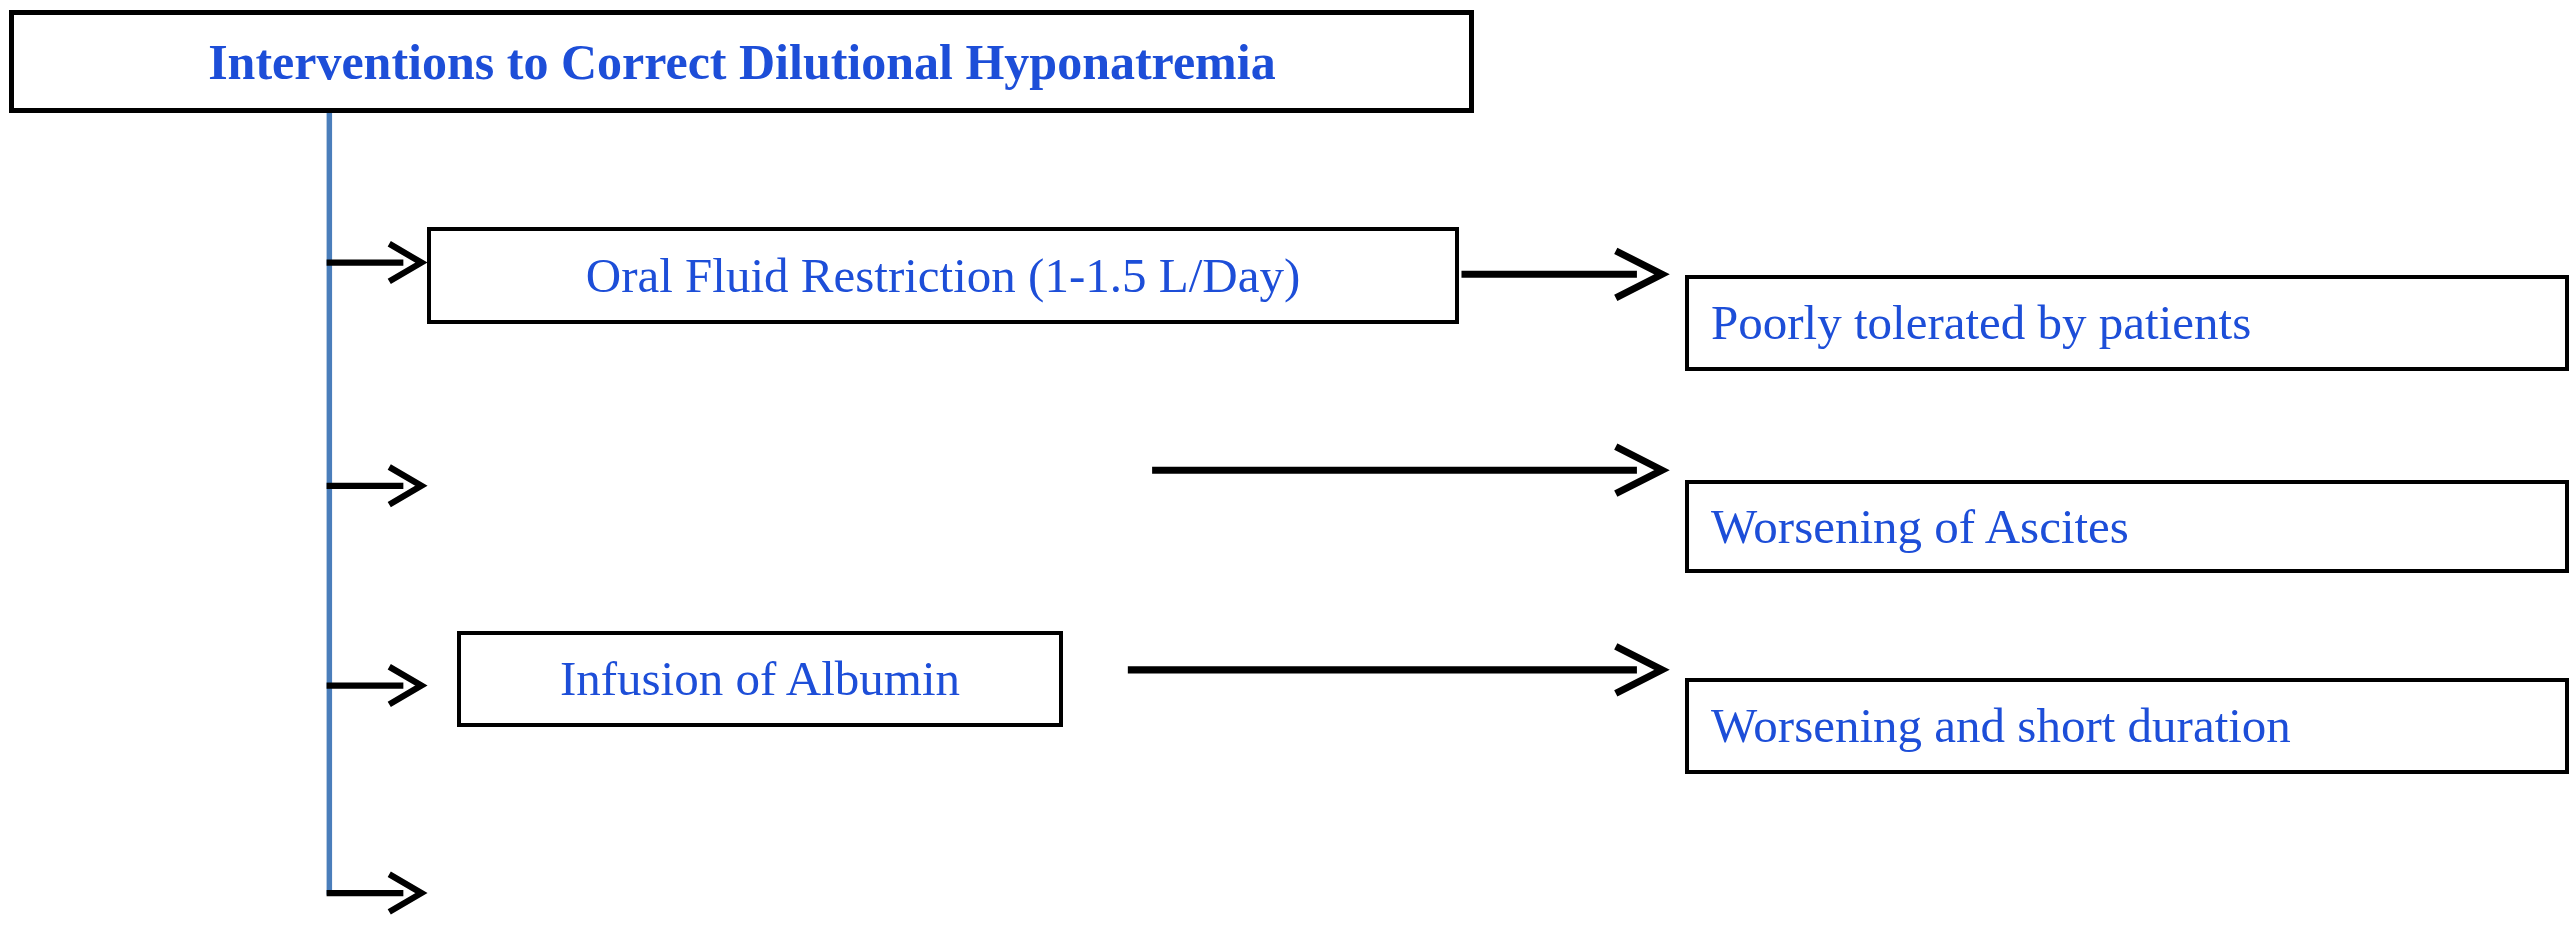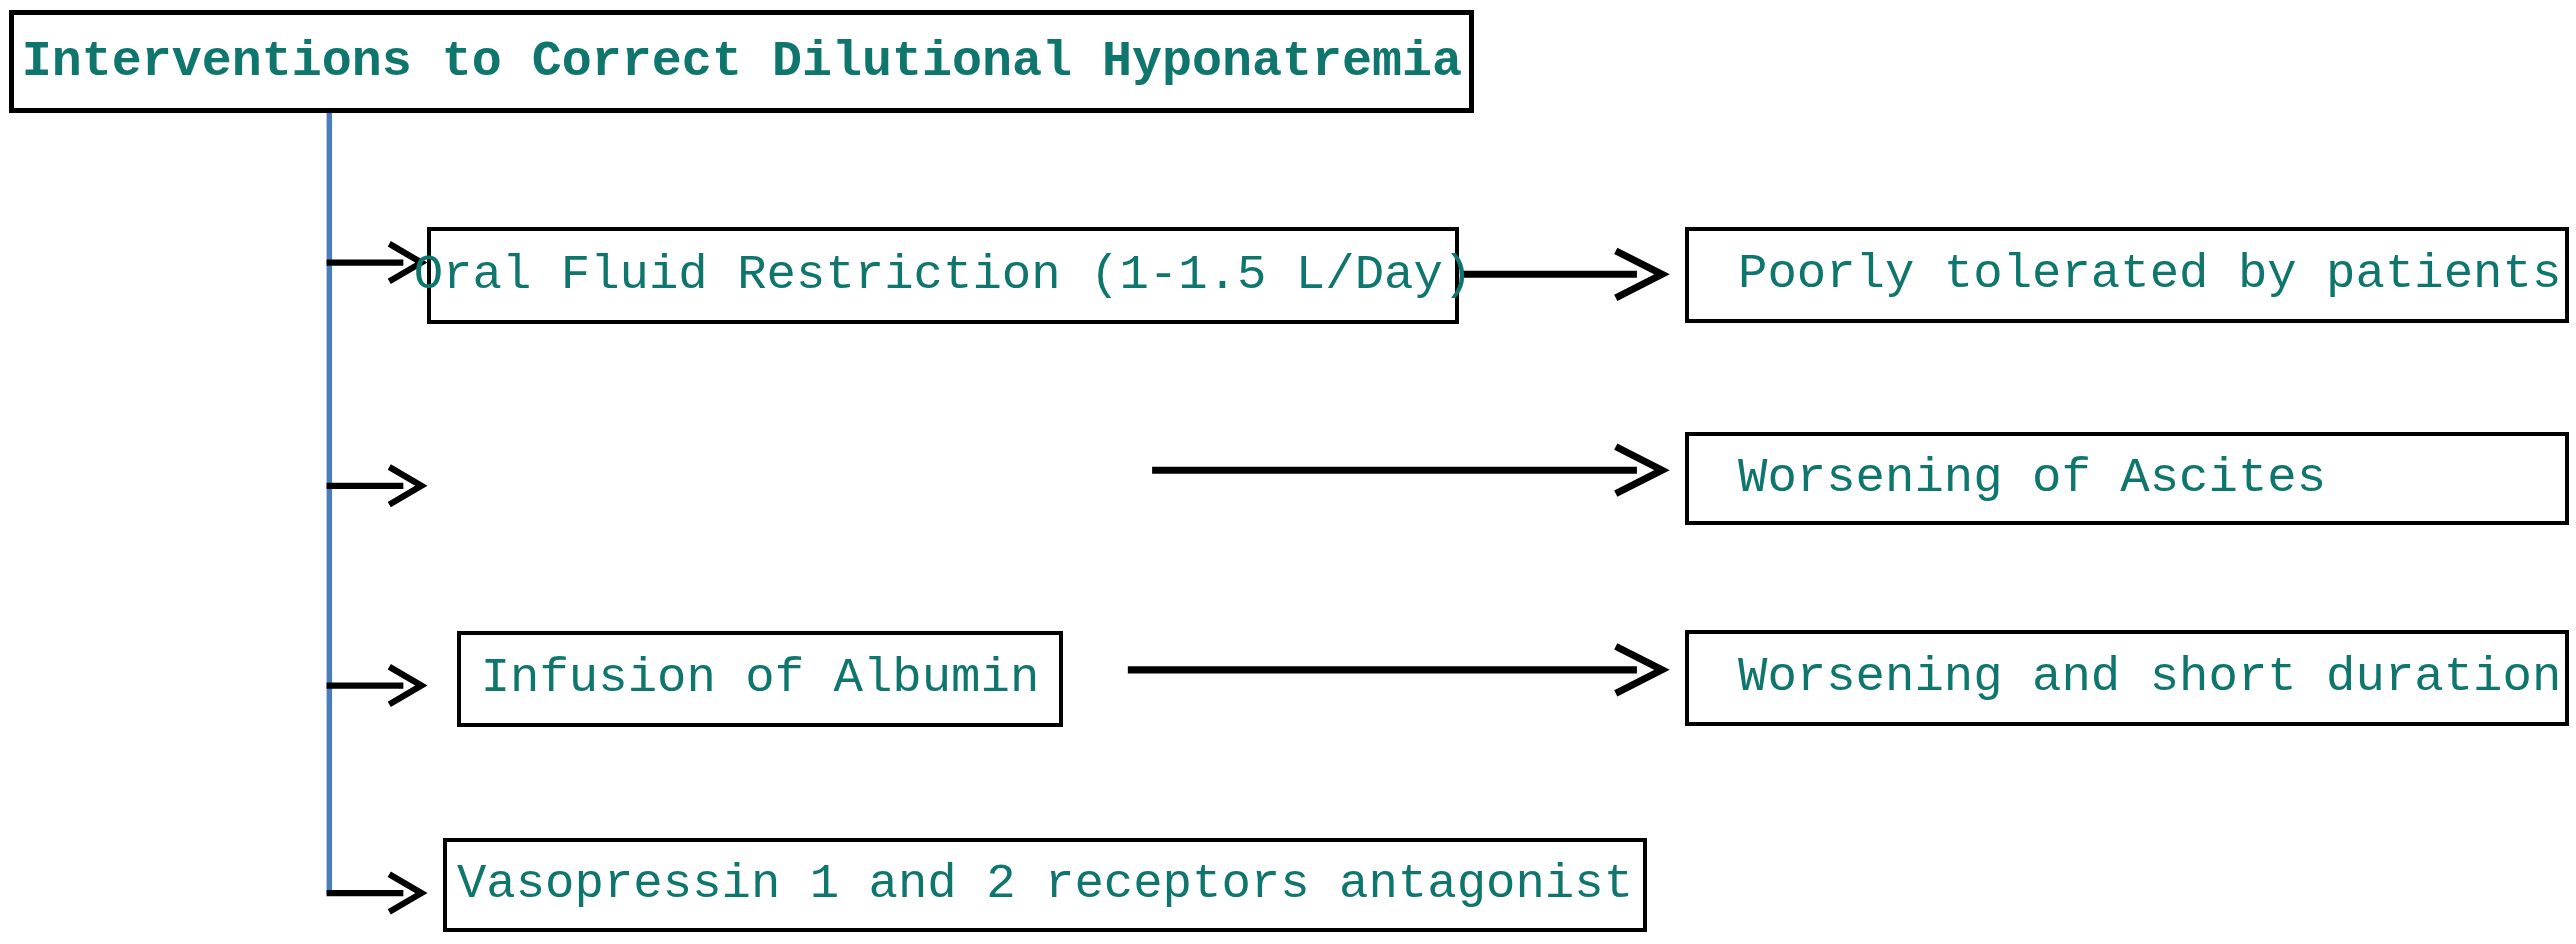--- a/index.html
+++ b/index.html
@@ -1,42 +1,42 @@
 <!DOCTYPE html>
 <html style="font-size:12.5px"><head>
 <meta charset="utf-8">
 <style>
   html, body { margin: 0; padding: 0; background: #ffffff; }
   .canvas {
     position: relative;
     width: 2576px;
     height: 945px;
     background: #ffffff;
-    font-family: Liberation Mono, monospace;
-    color: #0f766e;
+    font-family: Liberation Serif, serif;
+    color: #1d4ed8;
     overflow: hidden;
   }
   .connector-layer {
     position: absolute;
     left: 0; top: 0;
     width: 2576px; height: 945px;
   }
   .node {
     position: absolute;
     background: #ffffff;
     border: 4.7px solid #000000;
     display: flex;
     align-items: center;
     box-sizing: border-box;
     font-size: 49px;
     line-height: 1.1;
     white-space: nowrap;
   }
   .node.centered { justify-content: center; text-align: right; }
-  .node.left-aligned { justify-content: flex-start; padding-left: 49px; text-align: left; }
+  .node.left-aligned { justify-content: flex-start; padding-left: 22px; text-align: left; margin-top: 48px; }
   .title-node {
     position: absolute;
     left: 9.4px; top: 10.2px;
     width: 1465px; height: 103px;
     background: #ffffff;
     border: 5.5px solid #000000;
     display: flex;
     align-items: center;
     justify-content: center;
     box-sizing: border-box;
@@ -114,18 +114,15 @@
     <span>Worsening of Ascites</span>
   </div>
 
   <div class="node centered box-r3-left">
     <span>Infusion of Albumin</span>
   </div>
   <div class="node left-aligned box-r3-right">
     <span>Worsening and short duration</span>
   </div>
 
-  <div class="node centered box-r4-left">
-    <span>Vasopressin 1 and 2 receptors antagonist</span>
-  </div>
 
 </div>
 
 
 </body></html>

